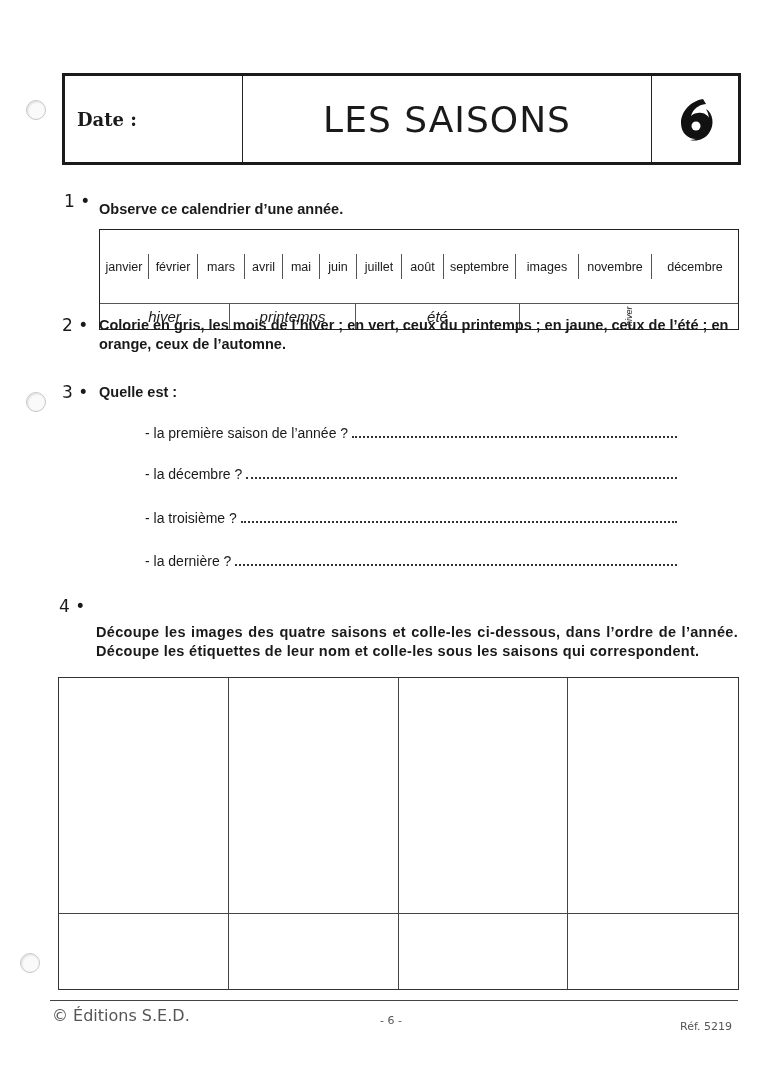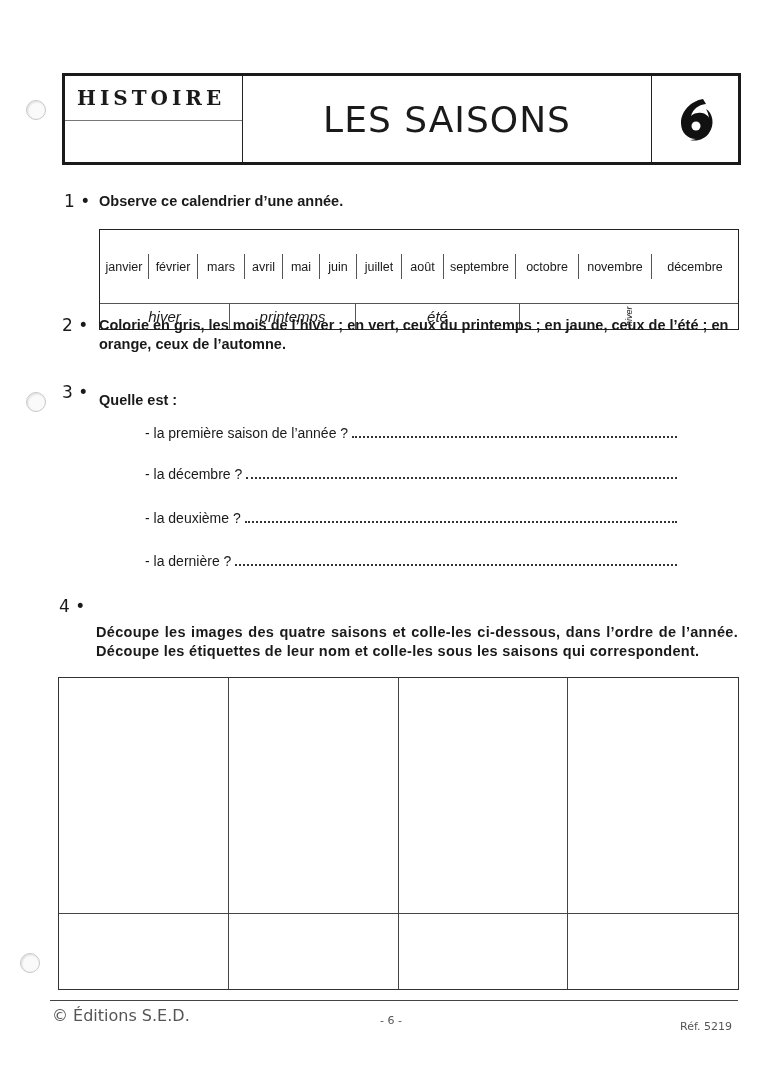--- a/index.html
+++ b/index.html
@@ -43,74 +43,74 @@
 </style>
 </head>
 <body>
 
 <div class="punch" style="left:26px;top:100px;"></div>
 <div class="punch" style="left:26px;top:392px;"></div>
 <div class="punch" style="left:20px;top:953px;"></div>
 
 <div class="abs header">
   <div class="hdr-left">
-    <div class="hdr-subject">HISTOIRE</div>
+    <div class="hdr-date">Date :</div>
   </div>
   <div class="hdr-title">LES SAISONS</div>
   <div class="hdr-num">
     <svg width="44" height="48" viewBox="0 0 44 48">
       <path d="M30 4 C18 6 8 16 8 28 C8 38 15 44 23 44 C32 44 38 38 38 30 C38 22 32 17 25 18 C22 18 20 19 18 21 C20 14 25 10 33 9 Z" fill="#111"></path>
       <circle cx="23" cy="31" r="4.5" fill="#fff"></circle>
       <path d="M33 14 C40 18 42 30 36 38 C32 44 24 47 17 45 C25 45 32 40 35 33 C37 26 36 19 33 14 Z" fill="#111"></path>
     </svg>
   </div>
 </div>
 
 <div class="qnum" style="left:64px;top:191px;">1 •</div>
-<div class="qtext" style="left:99px;top:192px;">Observe ce calendrier d’une année.</div>
+<div class="qtext" style="left:99px;top:200px;">Observe ce calendrier d’une année.</div>
 
 <div class="abs cal">
   <div class="cal-row">
     <div class="cal-cell" style="width:49px">janvier</div>
     <div class="cal-cell" style="width:49px">février</div>
     <div class="cal-cell" style="width:47px">mars</div>
     <div class="cal-cell" style="width:38px">avril</div>
     <div class="cal-cell" style="width:37px">mai</div>
     <div class="cal-cell" style="width:37px">juin</div>
     <div class="cal-cell" style="width:45px">juillet</div>
     <div class="cal-cell" style="width:42px">août</div>
     <div class="cal-cell" style="width:72px">septembre</div>
-    <div class="cal-cell" style="width:63px">octobre</div>
+    <div class="cal-cell" style="width:63px">images</div>
     <div class="cal-cell" style="width:73px">novembre</div>
     <div class="cal-cell" style="flex:1">décembre</div>
   </div>
   <div class="cal-row">
     <div class="cal-cell season" style="width:130px">hiver</div>
     <div class="cal-cell season" style="width:126px">printemps</div>
     <div class="cal-cell season" style="width:164px">été</div>
     <div class="cal-cell season-v" style="flex:1">hiver</div>
   </div>
 </div>
 
 <div class="qnum" style="left:62px;top:315px;">2 •</div>
 <div class="qtext" style="left:99px;top:316px;width:645px;">Colorie en gris, les mois de l’hiver ; en vert, ceux du printemps ; en jaune, ceux de l’été ; en orange, ceux de l’automne.</div>
 
 <div class="qnum" style="left:62px;top:382px;">3 •</div>
-<div class="qtext" style="left:99px;top:383px;margin-top:8px;">Quelle est :</div>
+<div class="qtext" style="left:99px;top:383px;">Quelle est :</div>
 
 <div class="ans" style="left:145px;top:425px;width:532px;">
   <span>- la première saison de l’année ?</span>
     <span class="dots"></span>
 </div>
 <div class="ans" style="left:145px;top:466px;width:532px;">
   <span>- la décembre ?</span>
     <span class="dots"></span>
 </div>
 <div class="ans" style="left:145px;top:510px;width:532px;">
-  <span>- la deuxième ?</span>
+  <span>- la troisième ?</span>
     <span class="dots"></span>
 </div>
 <div class="ans" style="left:145px;top:553px;width:532px;">
   <span>- la dernière ?</span>
     <span class="dots"></span>
 </div>
 
 <div class="qnum" style="left:59px;top:596px;">4 •</div>
 <div class="qtext" style="left:96px;top:623px;width:642px;text-align:justify;letter-spacing:0.3px;">Découpe les images des quatre saisons et colle-les ci-dessous, dans l’ordre de l’année. Découpe les étiquettes de leur nom et colle-les sous les saisons qui correspondent.</div>
 

